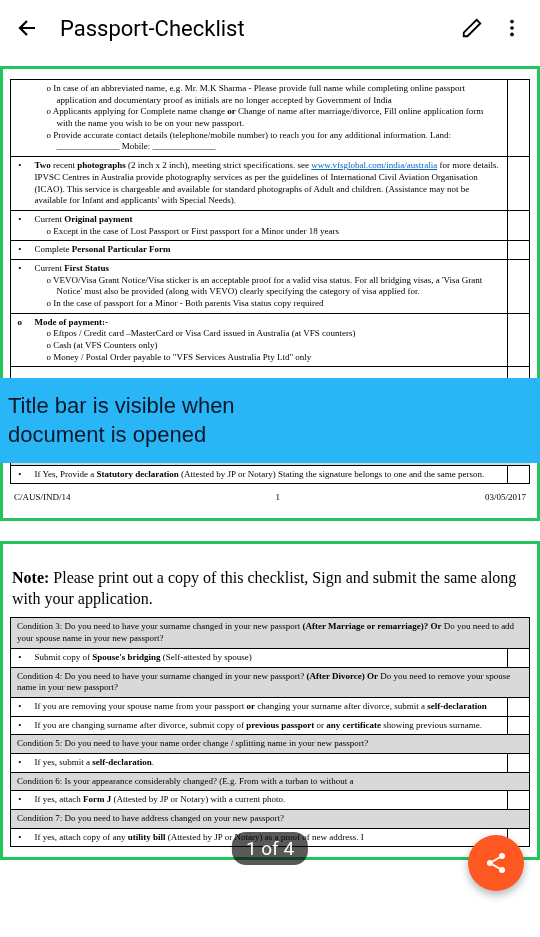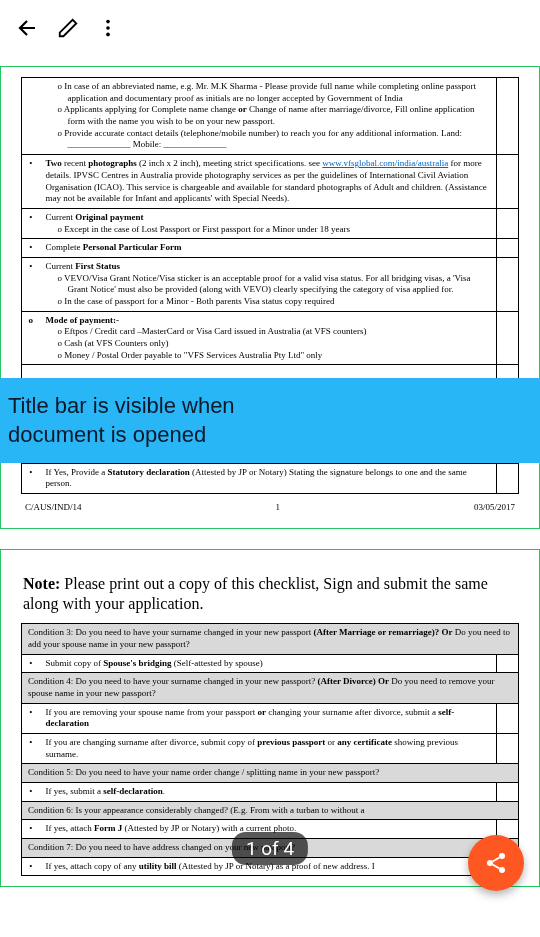--- a/index.html
+++ b/index.html
@@ -2,21 +2,21 @@
 <html><head>
 <meta charset="utf-8">
 <style>
 * { margin: 0; padding: 0; box-sizing: border-box; }
 body { font-family: -apple-system, Roboto, Arial, sans-serif; background: #fff; width: 540px; height: 937px; overflow: hidden; position: relative; }
 .header { display: flex; align-items: center; height: 56px; padding: 0 8px; }
 .back-btn { width: 40px; height: 40px; display: flex; align-items: center; justify-content: center; cursor: pointer; }
 .title { font-size: 22px; font-weight: 400; margin-left: 12px; flex: 1; }
 .edit-btn, .menu-btn { width: 40px; height: 40px; display: flex; align-items: center; justify-content: center; cursor: pointer; }
 .doc-container { position: absolute; top: 56px; left: 0; right: 0; bottom: 0; background: #fff; overflow: hidden; }
-.page { background: #fff; margin: 8px auto; padding: 10px 20px; border: 1px solid #22c55e; font-family: "Times New Roman", serif; font-size: 9px; line-height: 1.3; }
+.page { background: #fff; margin: 8px auto; padding: 10px 7px; border: 3px solid #22c55e; font-family: "Times New Roman", serif; font-size: 9px; line-height: 1.3; }
 .page1 { margin-top: 10px; }
 .page2 { margin-top: 20px; }
 .checklist-table { width: 100%; border-collapse: collapse; }
 .checklist-table td { border: 1px solid #000; padding: 3px 6px; vertical-align: top; }
 .checklist-table .bullet-col { width: 18px; text-align: center; border-right: none; }
 .checklist-table .text-col { border-left: none; border-right: none; }
 .checklist-table .check-col { width: 22px; border-left: 1px solid #000; }
 .checklist-table .cond-row { background: #d9d9d9; }
 ul.sub { list-style: none; padding-left: 12px; }
 ul.sub li { text-indent: -10px; padding-left: 10px; }
@@ -30,20 +30,21 @@
 </style>
 </head>
 <body>
 
 <div class="header">
   <div class="back-btn">
     <svg width="24" height="24" viewBox="0 0 24 24" fill="none" stroke="#000" stroke-width="2.2">
         <path d="M19 12H5M11 5l-7 7 7 7"></path>
       </svg>
   </div>
+  <div class="title">Passport-Checklist</div>
   <div class="edit-btn">
     <svg width="22" height="22" viewBox="0 0 24 24" fill="none" stroke="#000" stroke-width="2">
         <path d="M17 3l4 4L7 21H3v-4L17 3z"></path>
       </svg>
   </div>
   <div class="menu-btn">
     <svg width="22" height="22" viewBox="0 0 24 24" fill="#000">
         <circle cx="12" cy="5" r="2"></circle>
         <circle cx="12" cy="12" r="2"></circle>
         <circle cx="12" cy="19" r="2"></circle>

